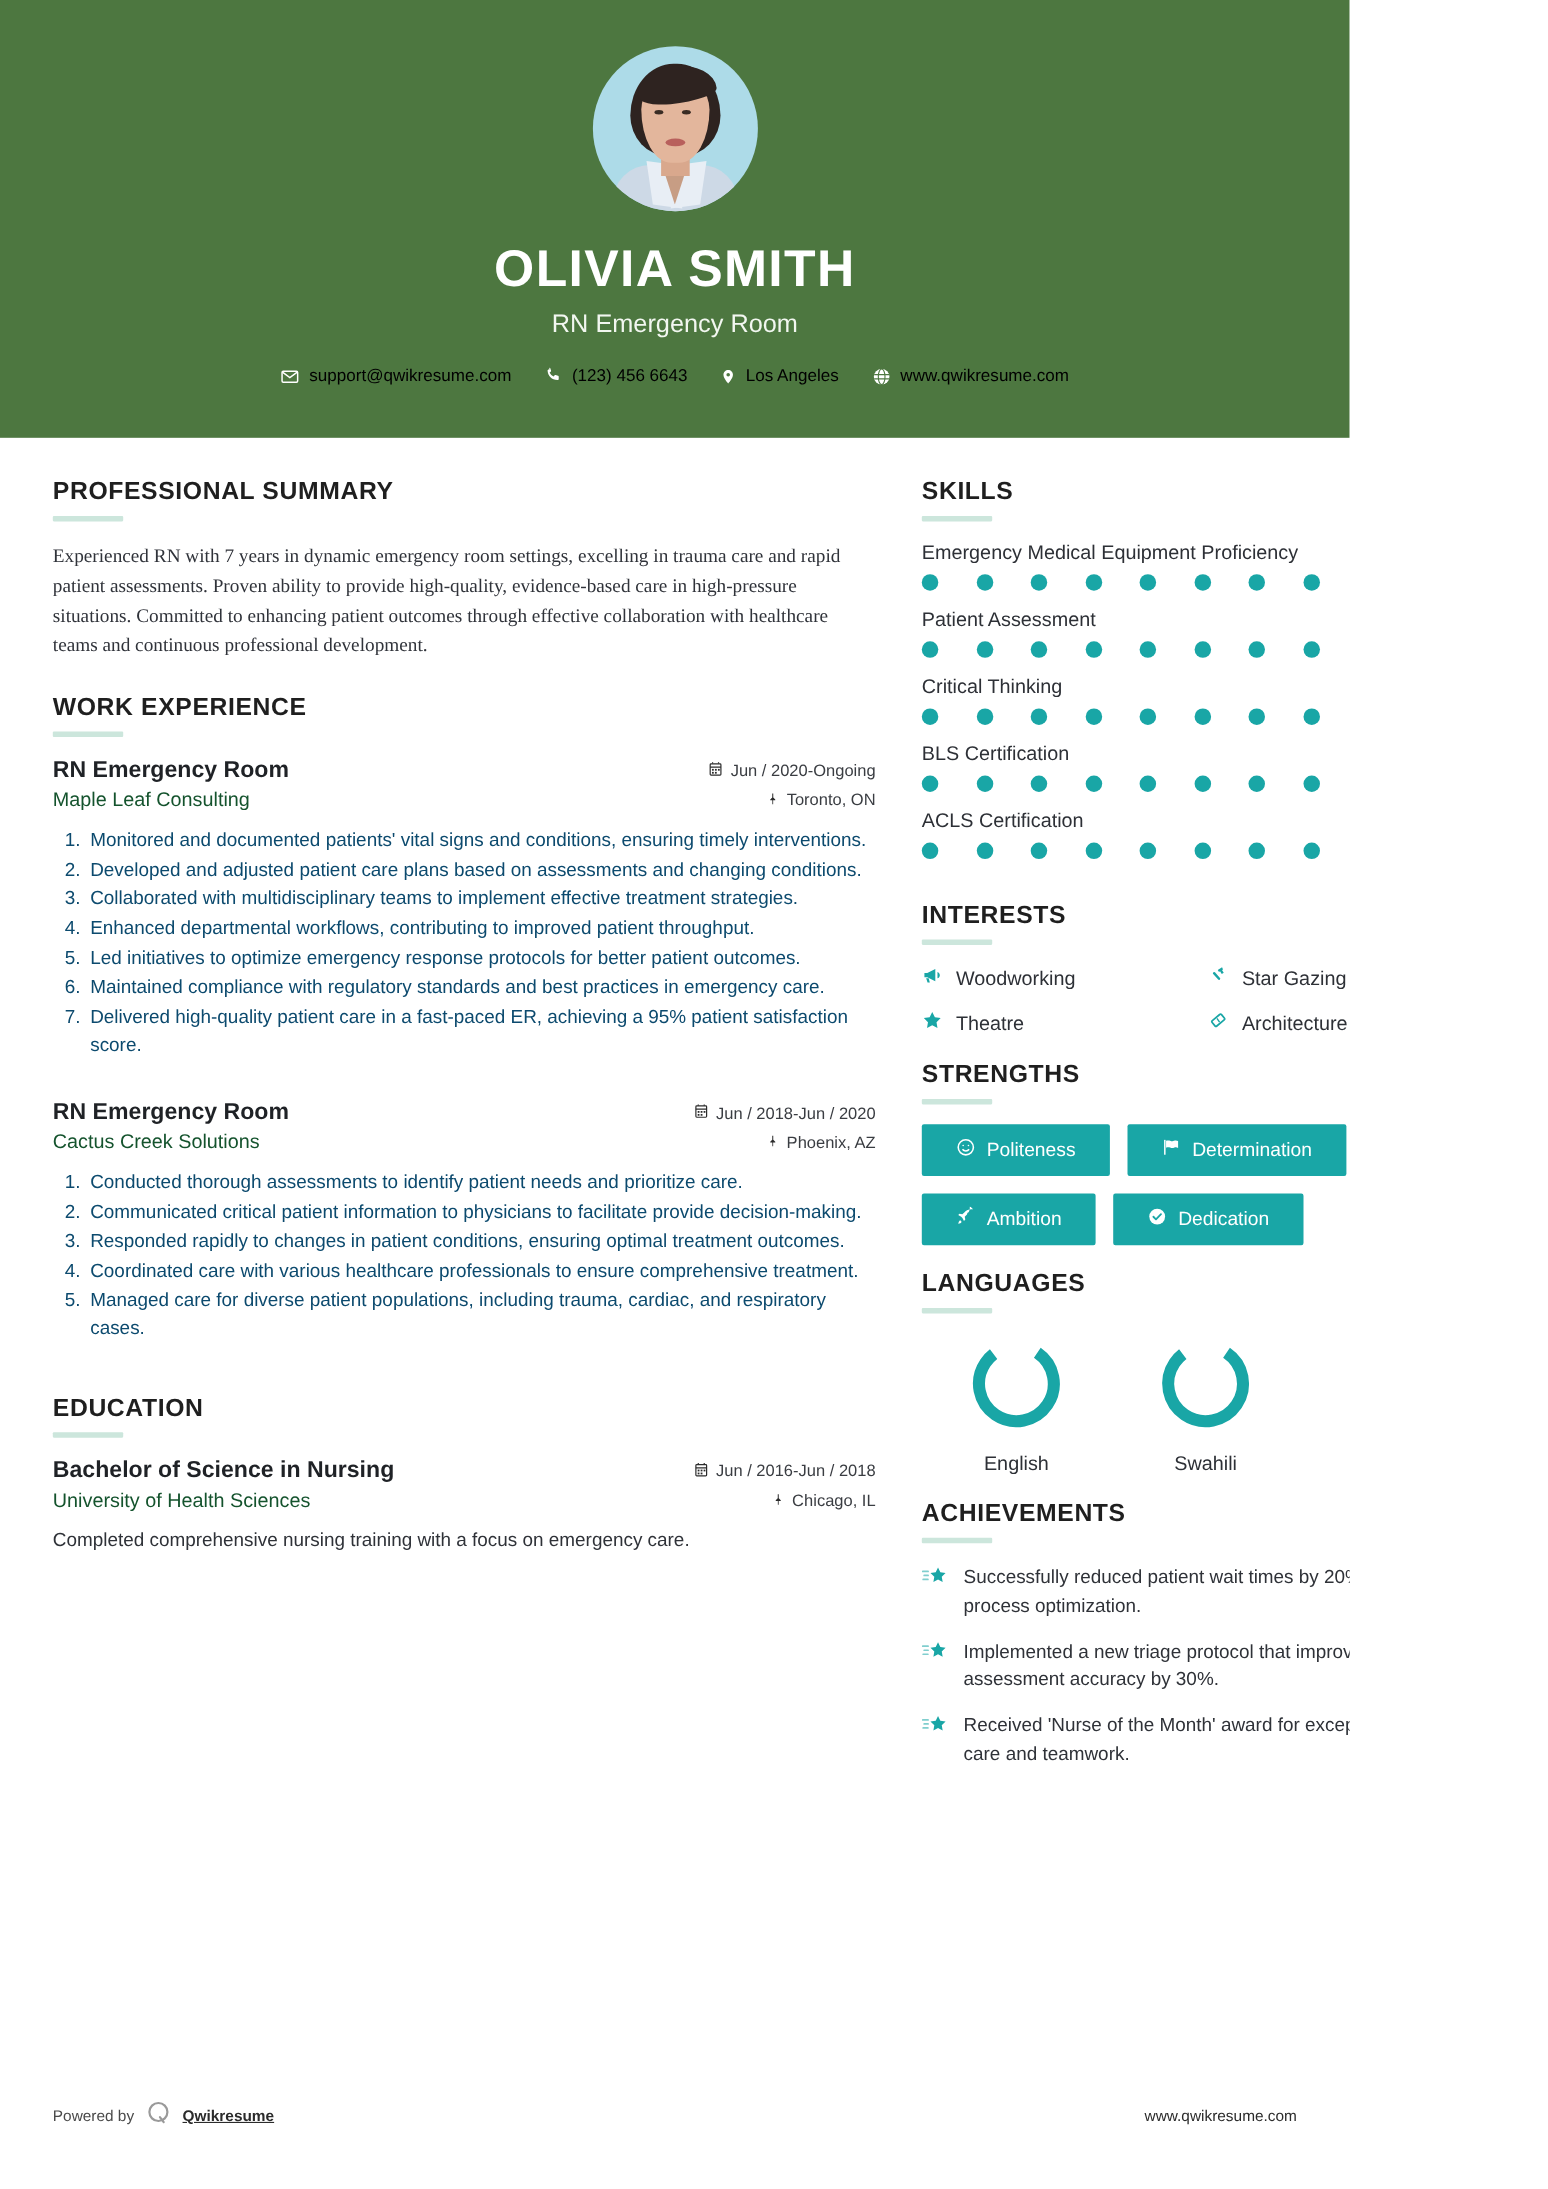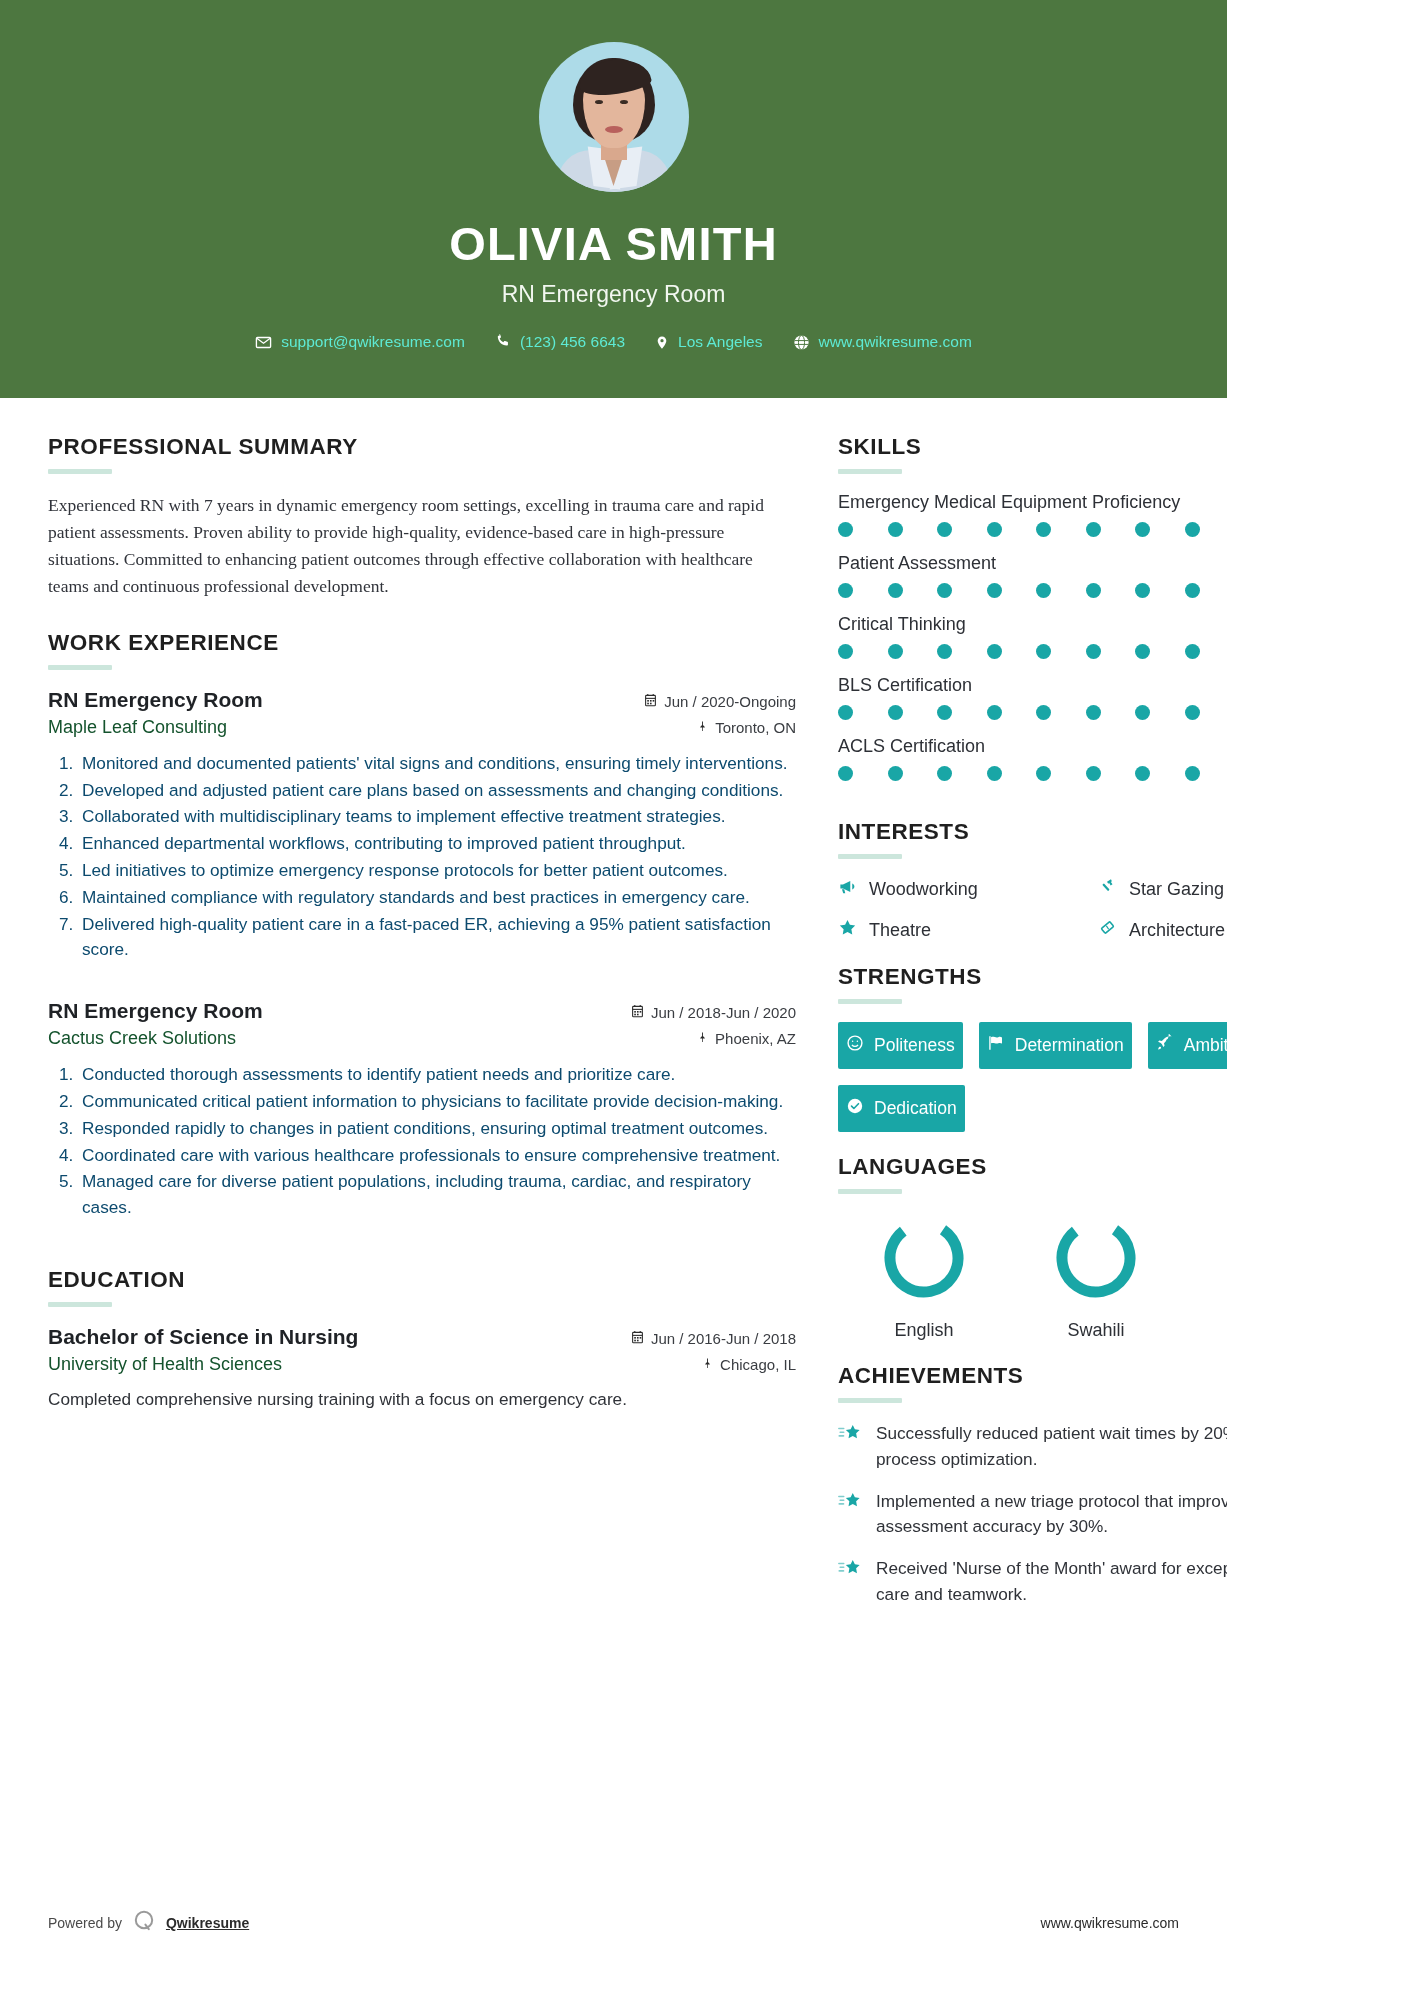--- a/index.html
+++ b/index.html
@@ -125,21 +125,21 @@
     margin-top: 14px;
     font-size: 23px;
     color: #f2f7f0;
     font-weight: 400;
   }
   .contacts {
     margin-top: 25px;
     display: flex;
     align-items: center;
     gap: 0;
-    color: #5eead4;
+    color: #000000;
     font-size: 15.5px;
   }
   .contact {
     display: flex;
     align-items: center;
     gap: 9px;
     padding: 0 15px;
   }
   .contact svg { display: block; }
 
@@ -262,21 +262,21 @@
   
   .chips {
     display: flex;
     flex-wrap: wrap;
     gap: 16px 16px;
   }
   .chip {
     background: #19a6a6;
     color: #ffffff;
     font-size: 17.5px;
-    padding: 12px 8px;
+    padding: 12px 31px;
     display: flex;
     align-items: center;
     gap: 10px;
     border-radius: 2px;
   }
   .chip svg { flex: none; }
 
   
   .langs {
     display: flex;

